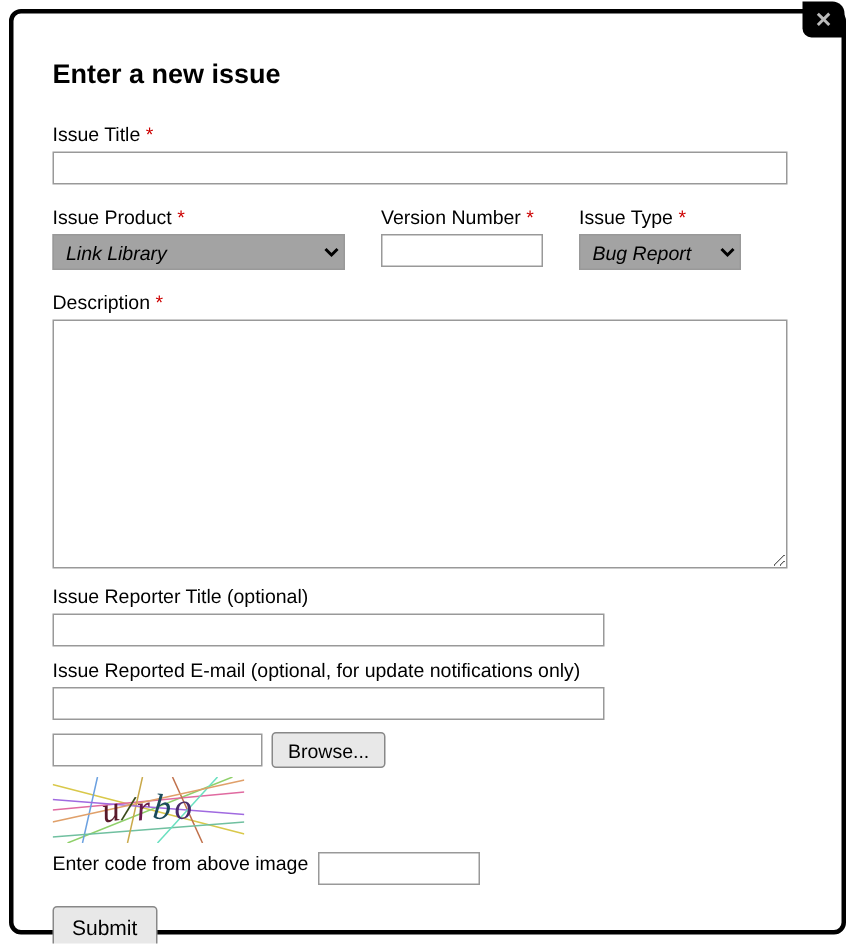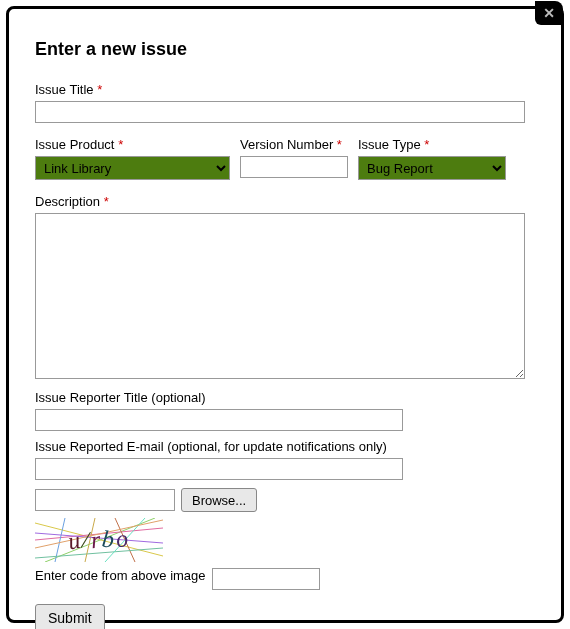--- a/index.html
+++ b/index.html
@@ -49,42 +49,43 @@
     font-weight: bold;
   }
   .field-label {
     font-size: 13px;
     margin-bottom: 4px;
     display: block;
   }
   .req { color: #c00; }
   .row {
     display: flex;
-    gap: 10px;
+    gap: 24px;
     margin-bottom: 14px;
   }
   .col { display: flex; flex-direction: column; }
   input[type="text"], textarea, select {
     font-family: inherit;
     font-size: 13px;
     padding: 3px 4px;
     border: 1px solid #999;
     background: #fff;
   }
   select {
-    background: #4d7c0f;
+    background: #a3a3a3;
     height: 24px;
+    font-style: italic;
   }
   .full-text {
     width: 490px;
     height: 22px;
   }
   .product-select { width: 195px; }
   .version-input { width: 108px; height: 22px; }
-  .type-select { width: 148px; }
+  .type-select { width: 108px; }
   textarea.desc {
     width: 490px;
     height: 166px;
     resize: both;
   }
   .mb8 { margin-bottom: 8px; }
   .mb14 { margin-bottom: 14px; }
   .reporter-input { width: 368px; height: 22px; }
   .file-row { display: flex; align-items: center; gap: 6px; margin-bottom: 6px; }
   .file-text { width: 140px; height: 22px; }

